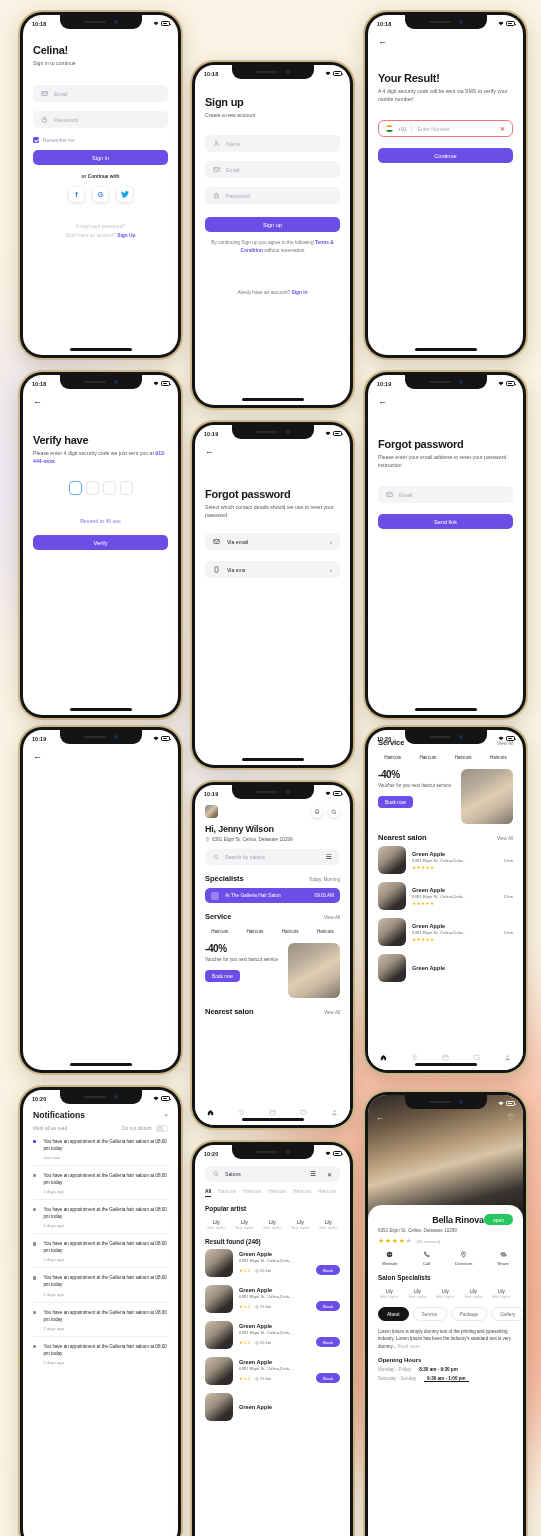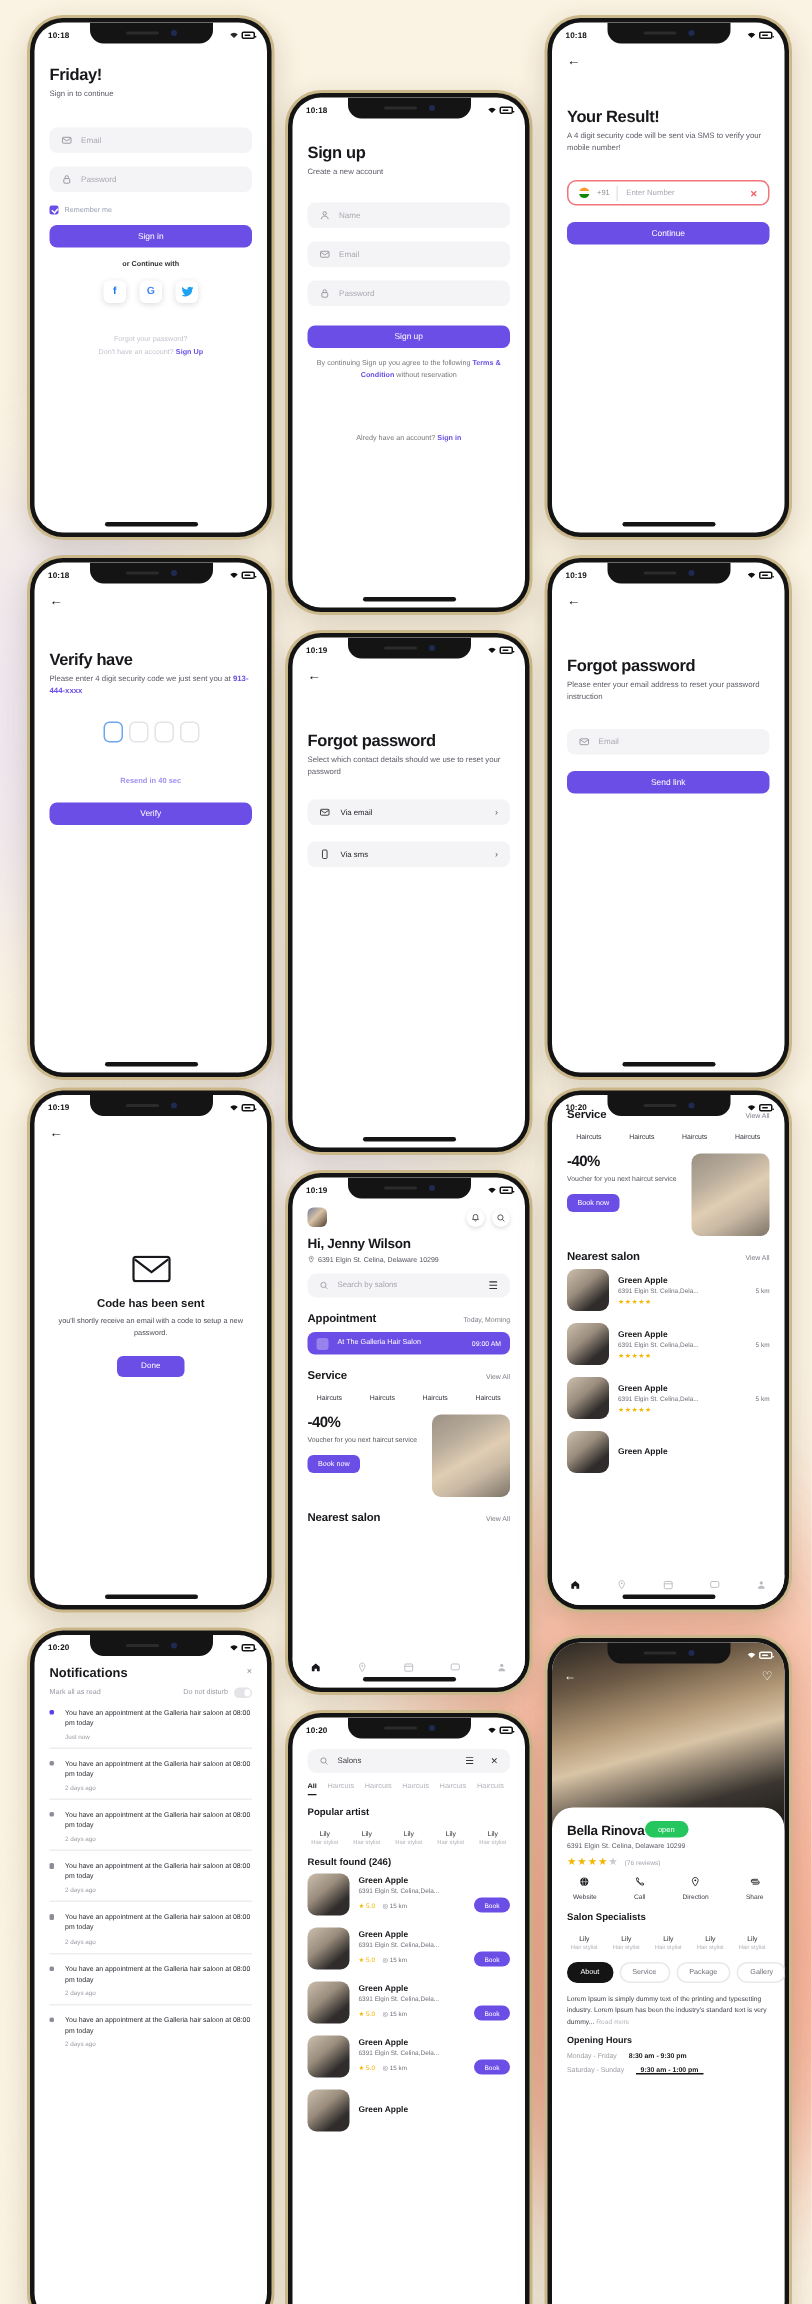--- a/index.html
+++ b/index.html
@@ -218,21 +218,21 @@
   .res-meta .km{font-size:4.2px;color:#70707a;}
   .book-btn{margin-left:auto;height:10px;padding:0 7px;border-radius:5px;background:#6b4ee6;
     color:#fff;font-size:4.4px;display:flex;align-items:center;cursor:pointer;}
 
   
   .hero{position:absolute;top:0;left:0;right:0;height:125px;
     background:linear-gradient(165deg,#2b2622 0%,#6d5a46 22%,#b49a78 42%,#d9c4a6 55%,#3a3530 80%,#191714 100%);}
   .hero-top{position:absolute;top:18px;left:8px;right:8px;display:flex;justify-content:space-between;z-index:12;}
   .hero-top span{font-size:8px;color:#fff;cursor:pointer;}
   .sheet{position:absolute;left:0;right:0;top:110px;bottom:0;background:#fff;border-radius:14px 14px 0 0;padding:9px 10px 0;}
-  .d-head{display:flex;align-items:center;justify-content:flex-start;}
+  .d-head{display:flex;align-items:center;justify-content:flex-end;}
   .d-name{font-size:9px;font-weight:700;color:#17171c;letter-spacing:-.2px;}
   .pill-open{background:#25c65d;color:#fff;font-size:5px;border-radius:8px;padding:2.5px 9px;}
   .d-addr{font-size:4.6px;color:#5c5c66;margin-top:3px;}
   .d-rate{display:flex;align-items:center;gap:4px;margin-top:4px;}
   .d-rate .st{font-size:7px;color:#f2b705;letter-spacing:.6px;}
   .d-rate .st .off{color:#c9c9d1;}
   .d-rate .rv{font-size:4.4px;color:#a2a2ab;}
   .actions{display:flex;justify-content:space-between;margin-top:6px;padding:0 4px;}
   .act{text-align:center;cursor:pointer;}
   .act .ic{font-size:7px;color:#17171c;}
@@ -268,21 +268,21 @@
   <div class="statusbar">
     <span>10:18</span>
     <span class="sb-right">
             <svg class="sb-wifi" viewBox="0 0 12 9">
               <path d="M6 8.2 1 3.4a7 7 0 0 1 10 0z" fill="currentColor" opacity=".9"></path>
             </svg>
             <i class="sb-batt"></i>
           </span>
   </div>
   <div class="body">
-    <h1 class="title" style="margin-top:14px">Friday!</h1>
+    <h1 class="title" style="margin-top:14px">Celina!</h1>
     <div class="subtitle">Sign in to continue</div>
 
     <div style="margin-top:18px">
       <div class="field">
         <svg class="ico" viewBox="0 0 16 16">
                 <rect x="1.5" y="3.5" width="13" height="9" rx="1.6" fill="none" stroke="currentColor" stroke-width="1.3"></rect>
                 <path d="M2 5l6 4 6-4" fill="none" stroke="currentColor" stroke-width="1.3"></path>
               </svg>
         <span class="ph">Email</span>
       </div>
@@ -544,31 +544,20 @@
     <span>10:19</span>
     <span class="sb-right">
             <svg class="sb-wifi" viewBox="0 0 12 9">
               <path d="M6 8.2 1 3.4a7 7 0 0 1 10 0z" fill="currentColor"></path>
             </svg>
             <i class="sb-batt"></i>
           </span>
   </div>
   <div class="body">
     <div class="back-arrow">←</div>
-    <div style="margin-top:74px" class="center">
-      <div class="mailbox-wrap">
-        <svg viewBox="0 0 30 21">
-                <rect x="1" y="1" width="28" height="19" rx="2" fill="none" stroke="#17171c" stroke-width="1.7"></rect>
-                <path d="M2 3l13 10L28 3" fill="none" stroke="#17171c" stroke-width="1.7"></path>
-              </svg>
-      </div>
-      <div style="font-size:7.6px;font-weight:700;color:#17171c;margin-top:9px">Code has been sent</div>
-      <div style="font-size:4.9px;color:#4d4d57;line-height:1.6;margin-top:5px;padding:0 4px">you'll shortly receive an email with a code to setup a new password.</div>
-      <div style="display:inline-flex;align-items:center;justify-content:center;height:14px;padding:0 16px;background:#6b4ee6;border-radius:4px;color:#fff;font-size:5.4px;margin-top:10px;cursor:pointer">Done</div>
-    </div>
   </div>
   <div class="homebar"></div>
  </div>
     </div>
 </div>
 
 <div class="phone" style="left:190px;top:780px;">
  <div class="phone-inner">
       <div class="screen">
   <div class="notch">
@@ -613,21 +602,21 @@
     <div class="searchbar">
       <svg width="6" height="6" viewBox="0 0 16 16" style="color:#8b8b95">
               <circle cx="7" cy="7" r="4.6" fill="none" stroke="currentColor" stroke-width="1.3"></circle>
               <path d="M10.5 10.5 14 14" stroke="currentColor" stroke-width="1.3"></path>
             </svg>
       <span class="ph">Search by salons</span>
       <span class="filter">☰</span>
     </div>
 
     <div class="sec-head">
-      <span class="sec-title">Appointment</span>
+      <span class="sec-title">Specialists</span>
       <span class="sec-more">Today, Morning</span>
     </div>
     <div class="appt">
       <i class="cal"></i>
       <span class="nm">At The Galleria Hair Salon</span>
       <span class="tm">09:00 AM</span>
     </div>
 
     <div class="sec-head">
       <span class="sec-title">Service</span>

